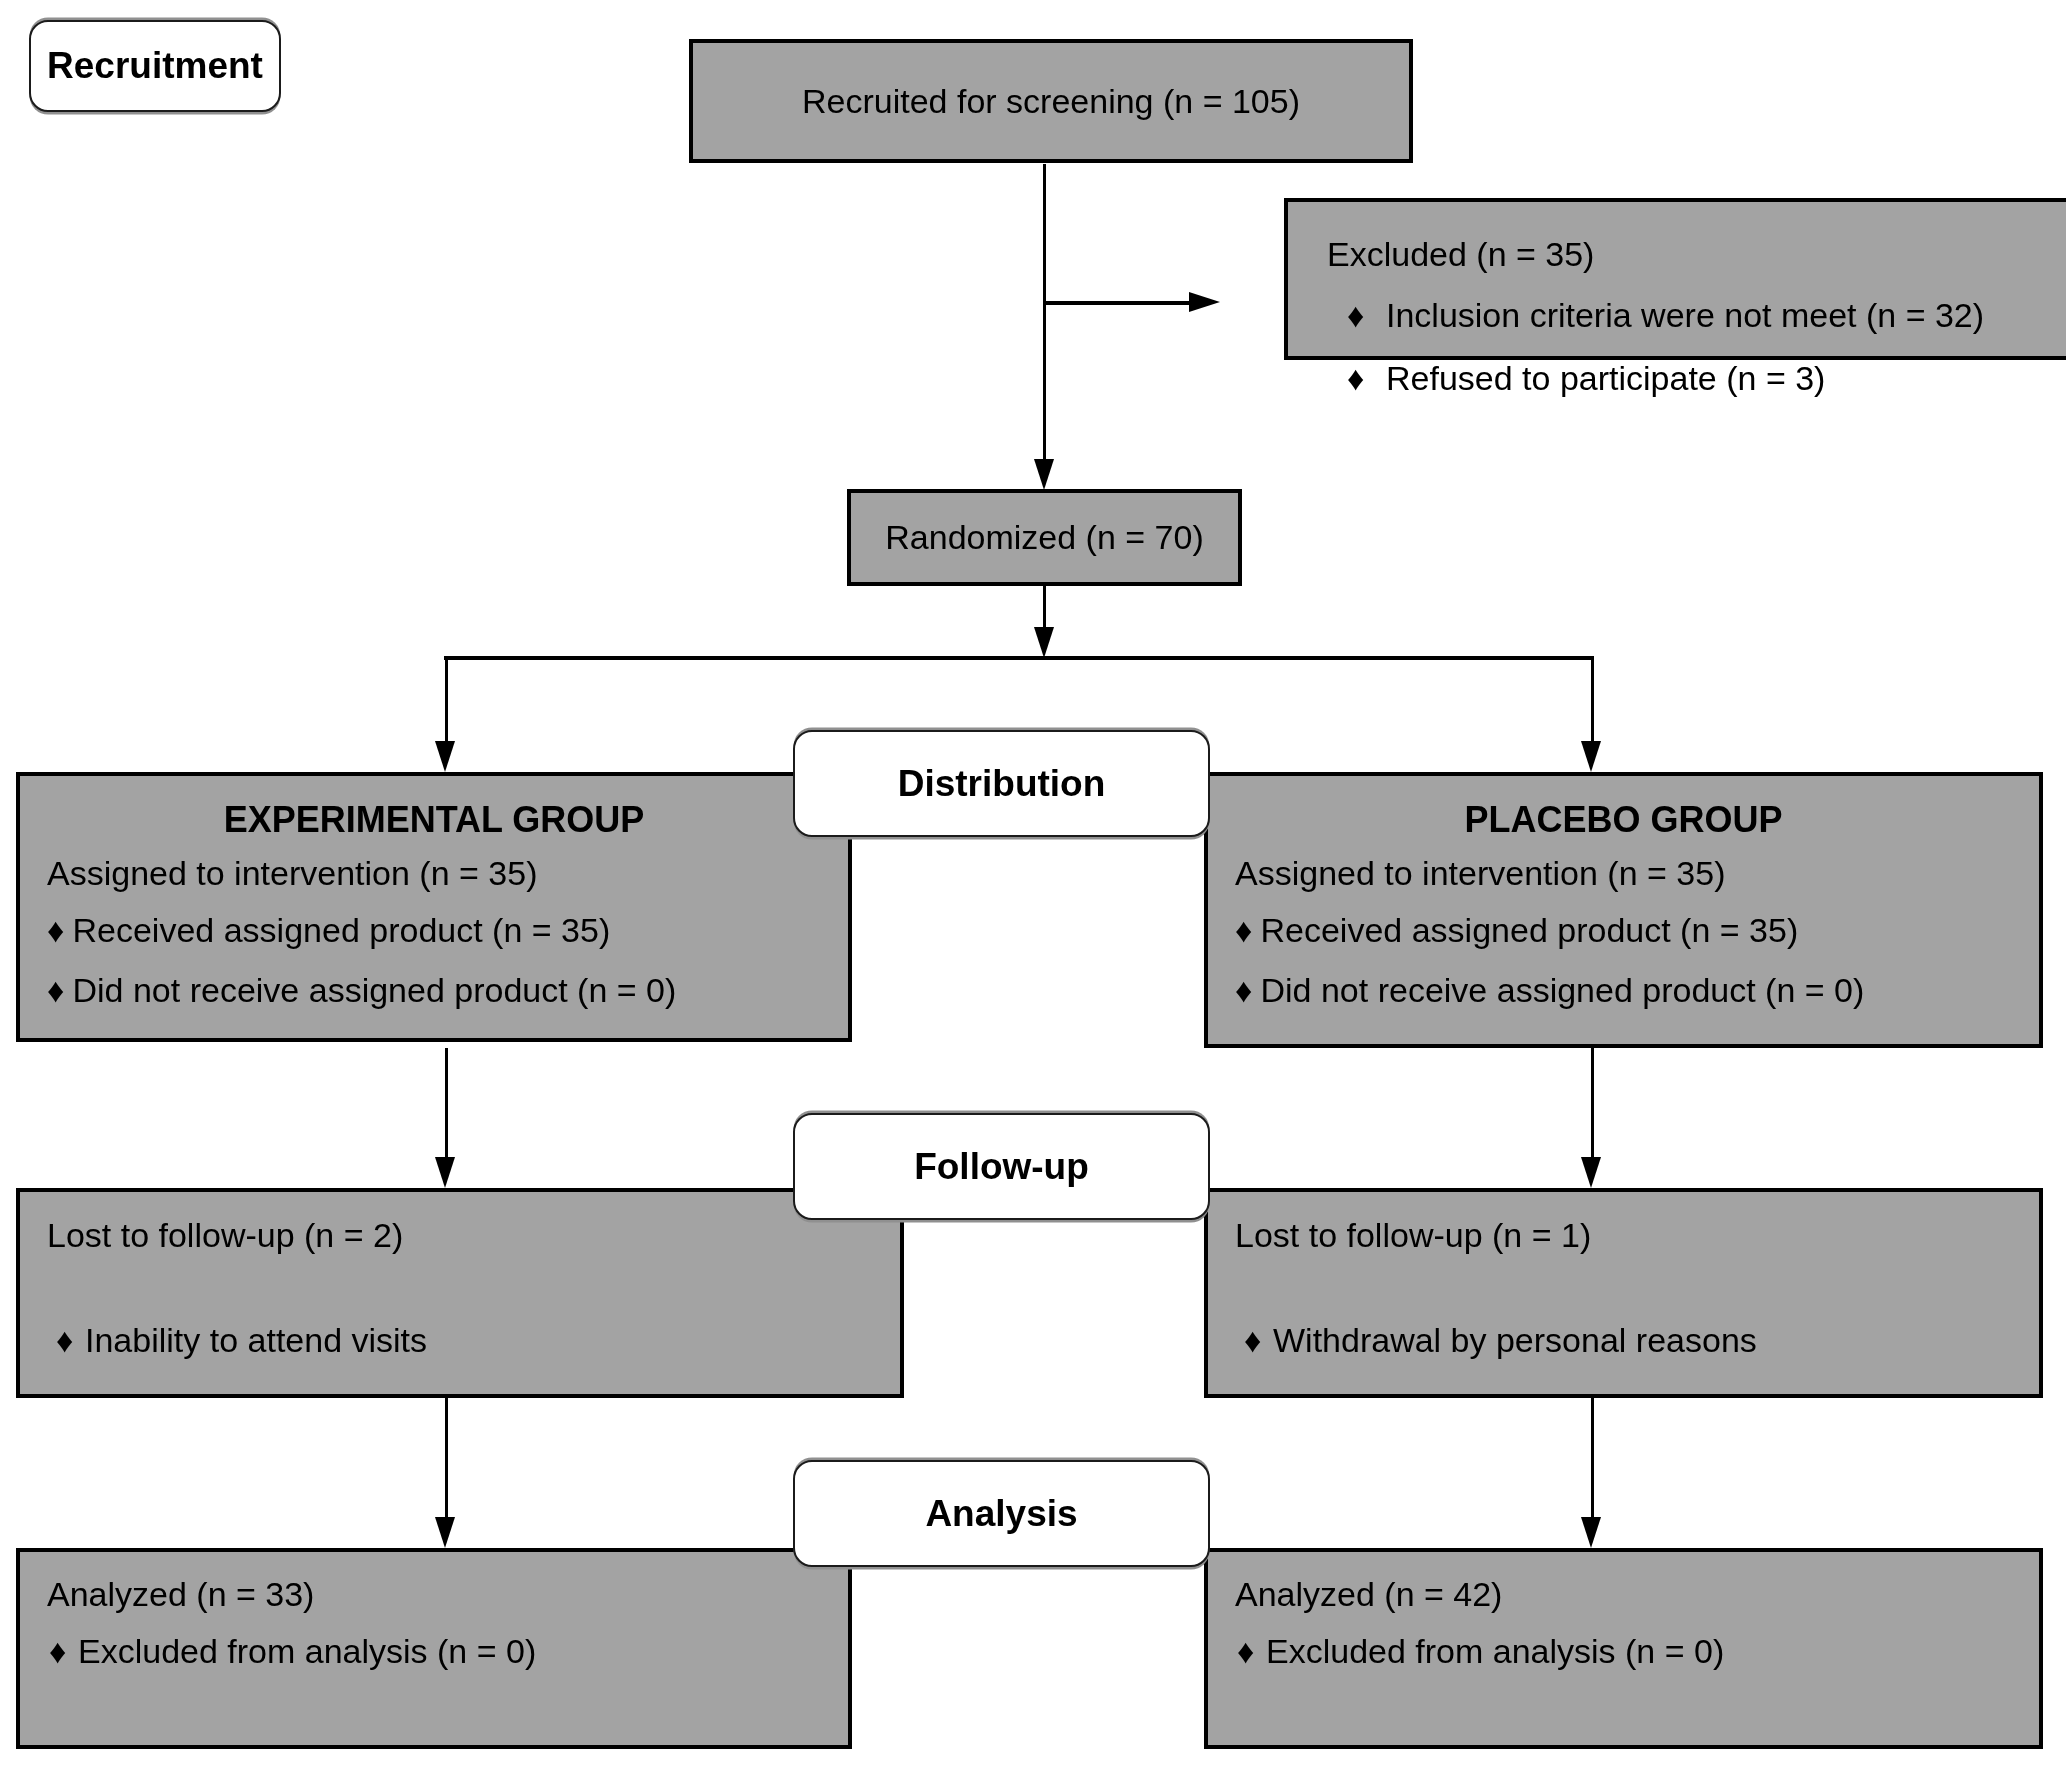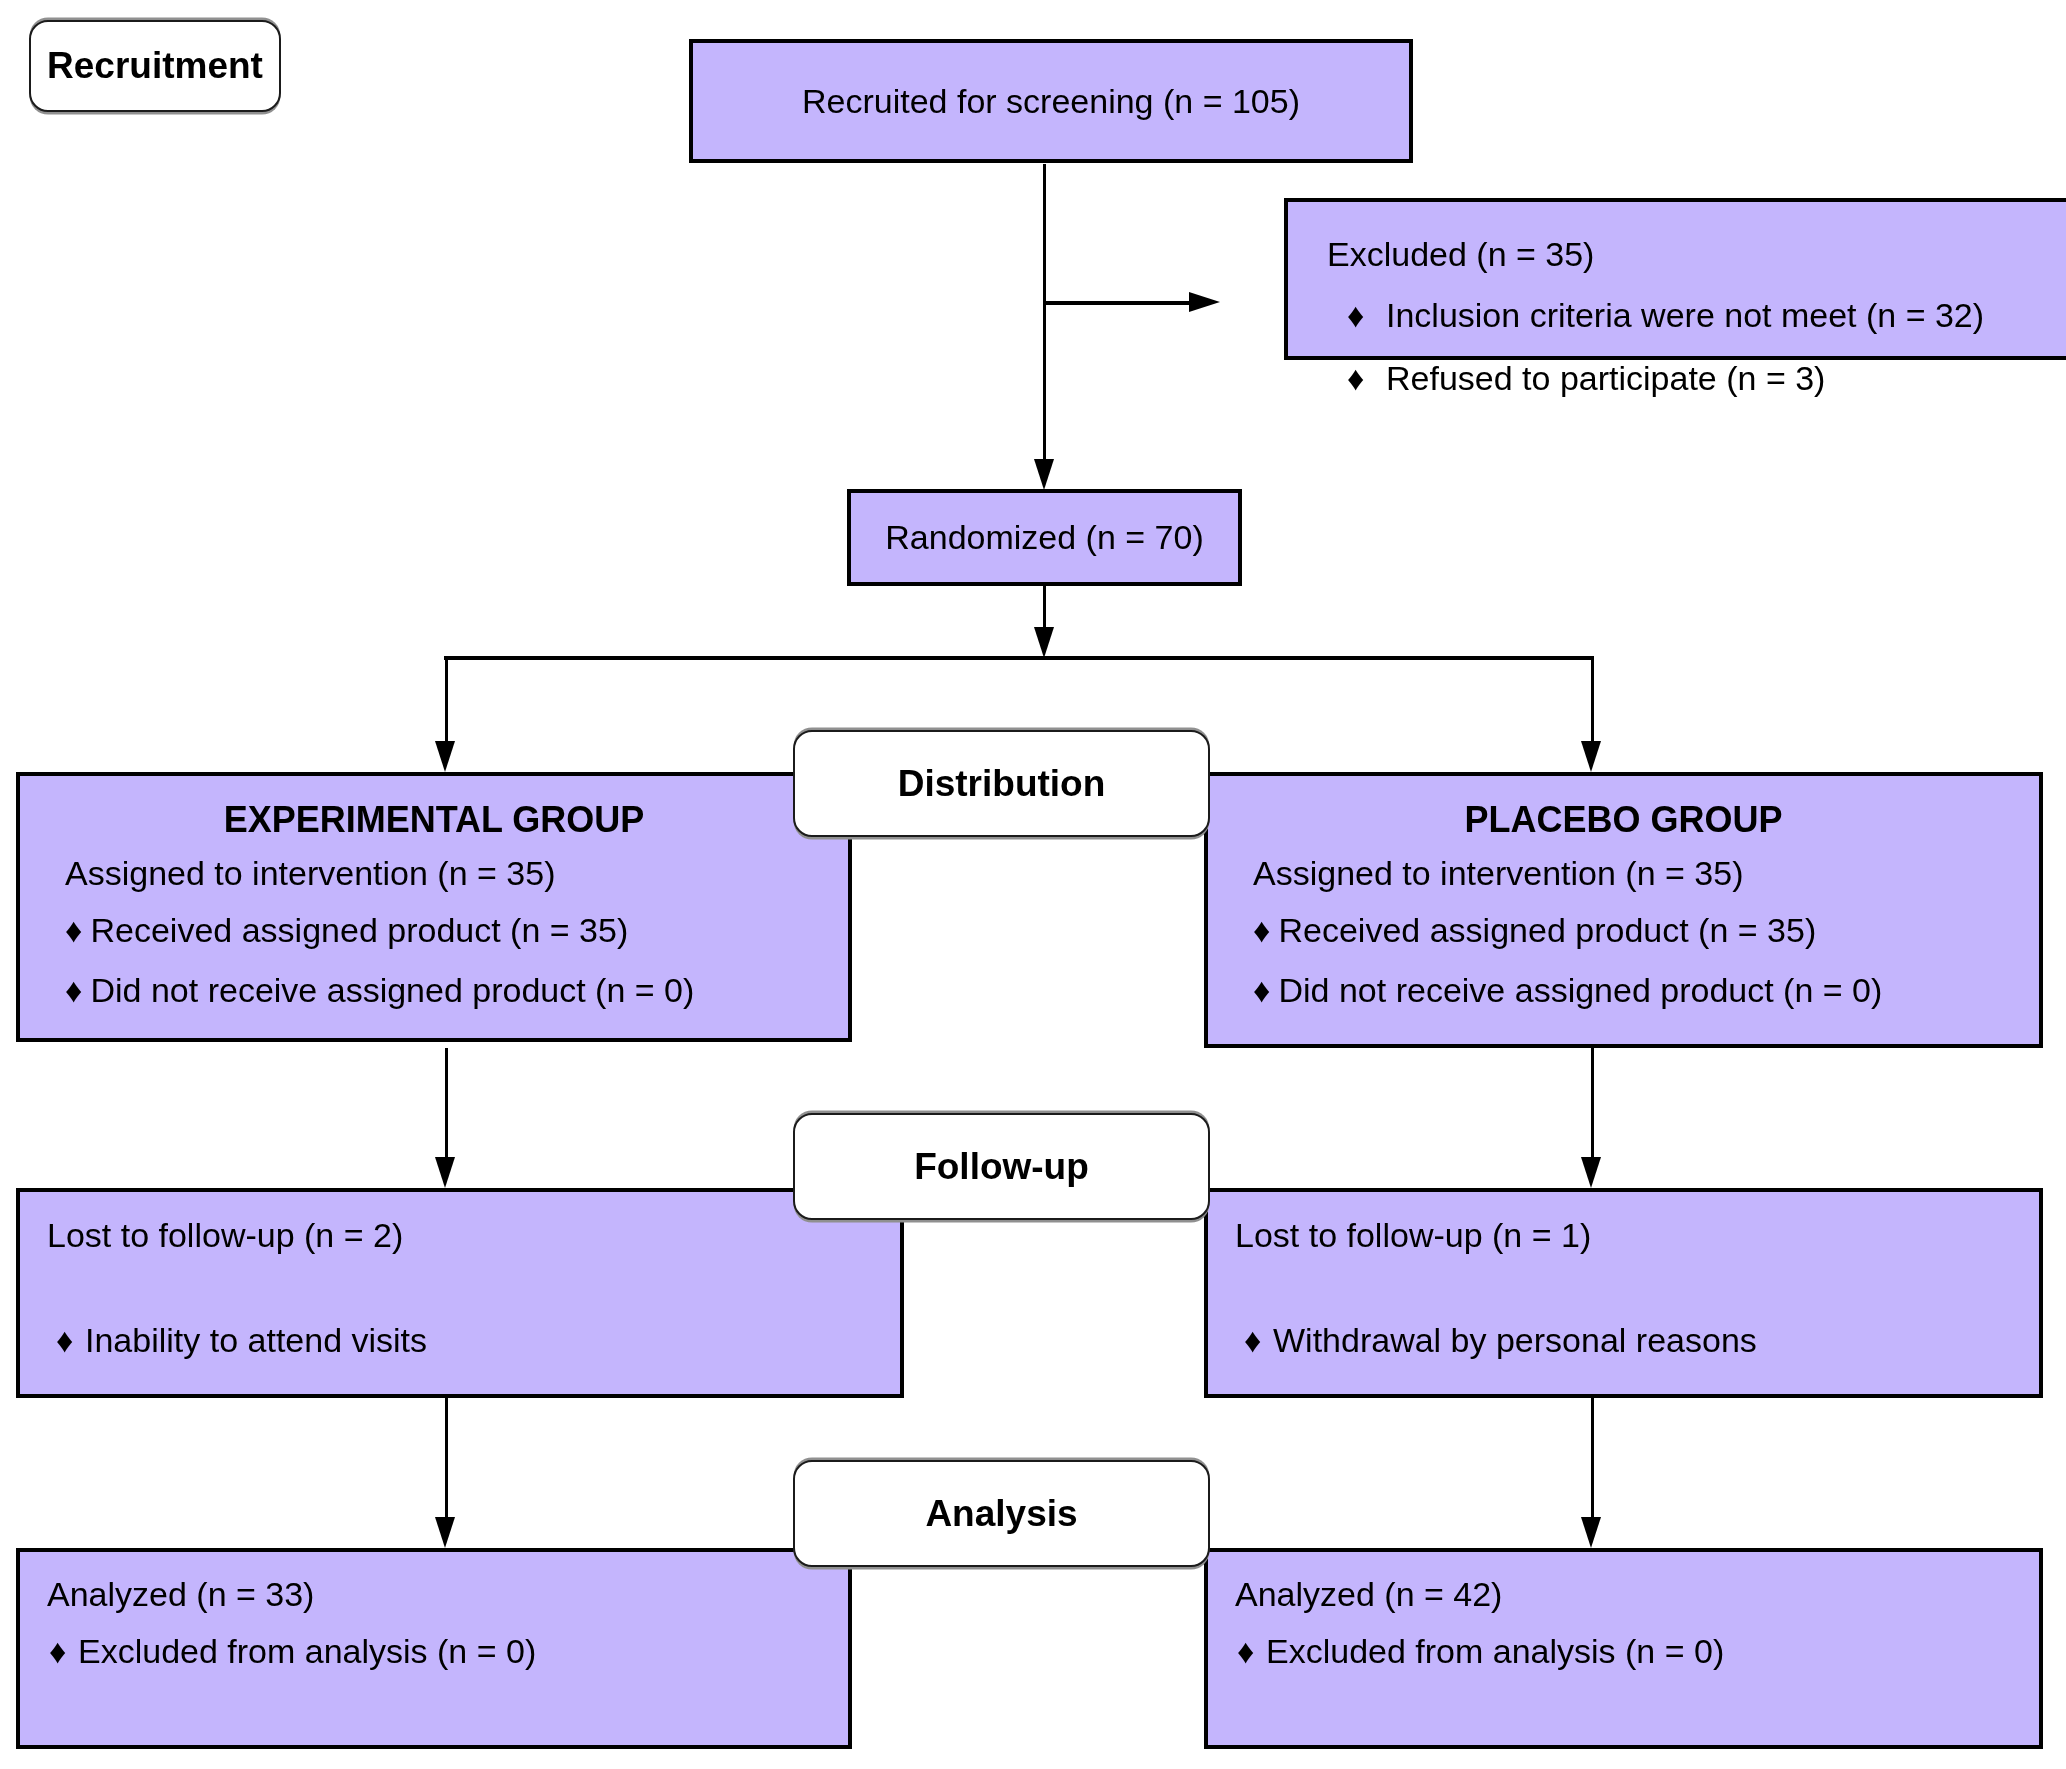--- a/index.html
+++ b/index.html
@@ -9,21 +9,21 @@
     height: 1770px;
     background: #ffffff;
     font-family: "Liberation Sans", sans-serif;
     color: #000000;
     overflow: hidden;
   }
 
   
   .rbox {
     position: absolute;
-    background: #c4b5fd;
+    background: #a3a3a3;
     border: 4.5px solid #000000;
     box-sizing: border-box;
     font-size: 34px;
     line-height: 41px;
     z-index: 2;
   }
   .rbox.center { display: flex; align-items: center; justify-content: center; }
 
   
   .stage {
@@ -51,21 +51,21 @@
     border-top: 31px solid #000000;
   }
   .arrow-right {
     position: absolute; width: 0; height: 0; z-index: 1;
     border-top: 10.8px solid transparent;
     border-bottom: 10.8px solid transparent;
     border-left: 31px solid #000000;
   }
 
   .group-title { text-align: center; font-weight: bold; font-size: 36px; padding-top: 23px; }
-  .pad-body { padding-left: 45px; padding-right: 12.7px; }
+  .pad-body { padding-left: 27px; padding-right: 12.7px; }
 
   .line { white-space: nowrap; }
   .bullet { display: flex; align-items: baseline; white-space: nowrap; }
   .diamond { flex: 0 0 auto; }
 
   
   .ex-title { padding: 32px 0 0 39px; white-space: nowrap; }
   .ex-bullet { padding-left: 59px; }
   .ex-bullet .diamond { width: 39px; }
   .ex-b1 { margin-top: 20.4px; }

